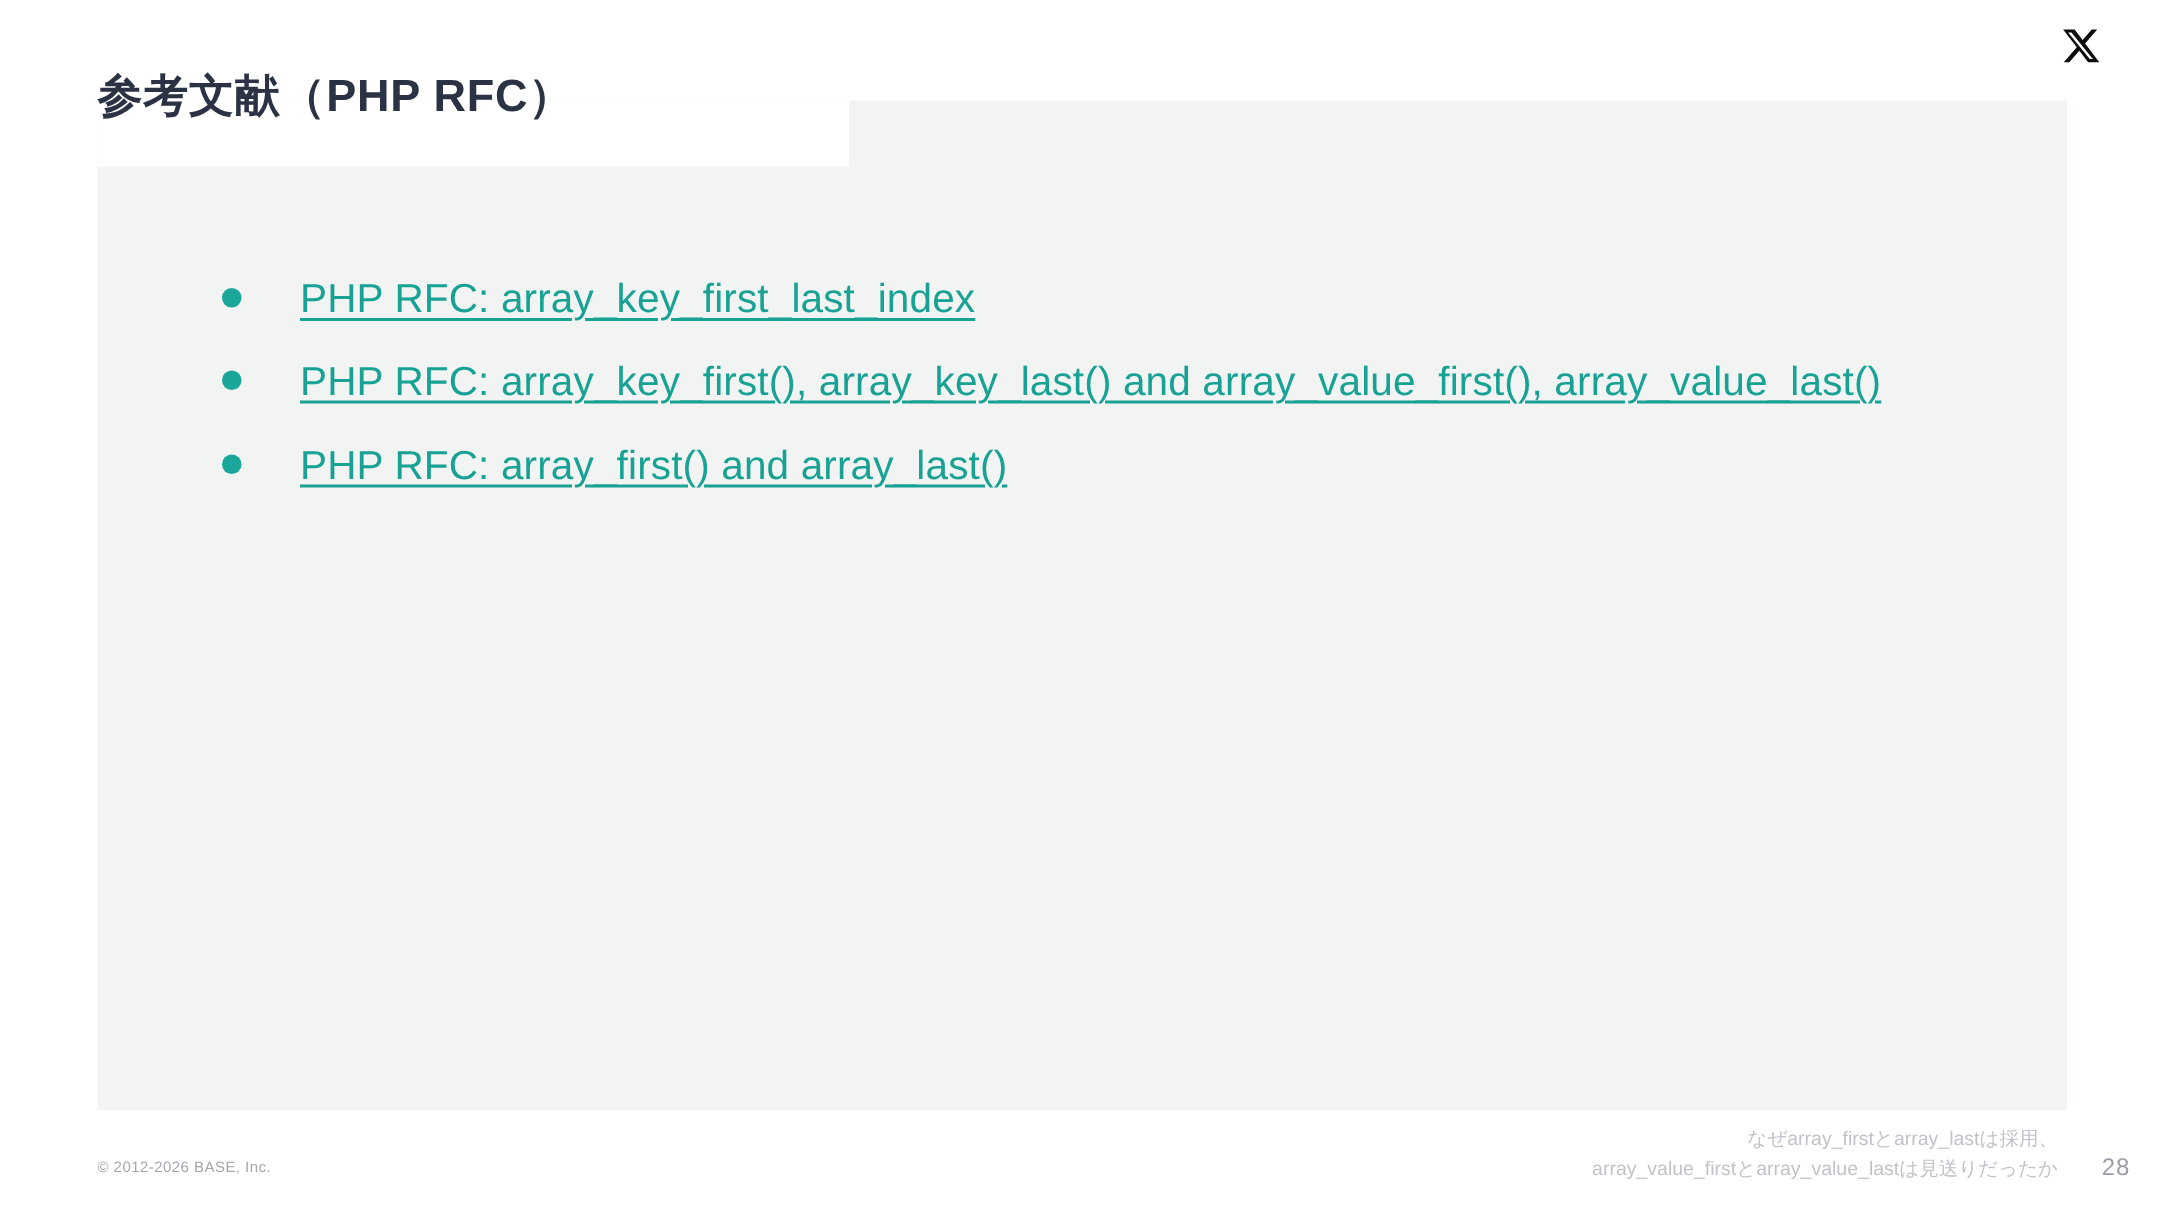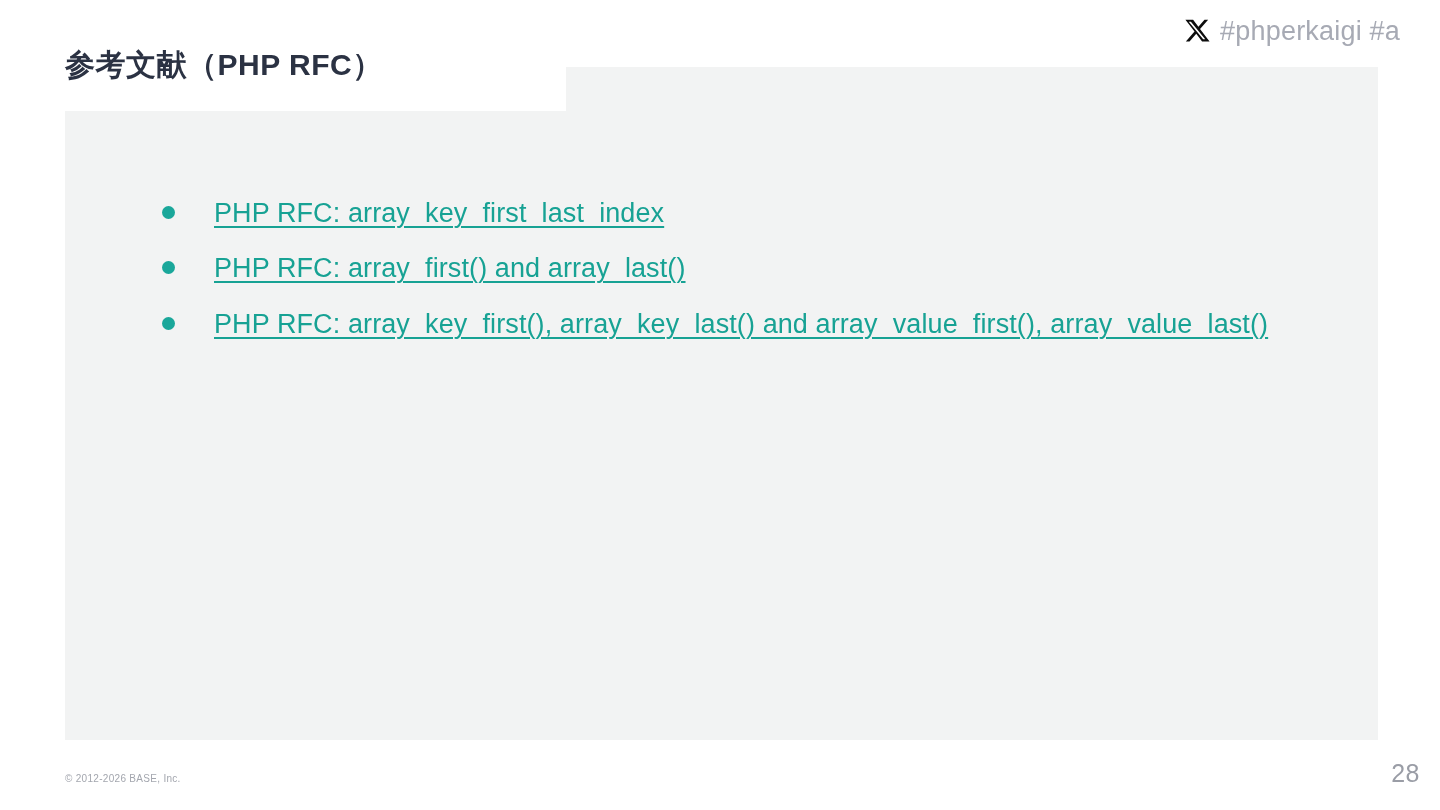--- a/index.html
+++ b/index.html
@@ -79,21 +79,21 @@
     z-index: 4;
   }
 
   
   .link-list {
     position: absolute;
     left: 140px;
     top: 176px;
     width: 1150px;
     list-style: none;
-    margin: 14px;
+    margin: 0;
     padding: 0;
     z-index: 3;
   }
   .link-item {
     position: relative;
     padding-left: 60px;
     margin-bottom: 9px;
   }
   .bullet-dot {
     position: absolute;
@@ -134,55 +134,58 @@
     text-align: right;
     font-size: 13px;
     color: #c0c3ca;
     line-height: 1.5;
   }
   .footer-talk-title span { display: block; }
   .page-number {
     position: absolute;
     right: 20px;
     bottom: 22px;
-    font-size: 25px;
+    font-size: 16px;
     color: #9a9da6;
     line-height: 1.2;
     letter-spacing: .5px;
   }
 </style>
 </head>
 <body>
 
 <div class="slide">
 
   <div class="hashtag-bar">
     <svg class="x-logo" viewBox="0 0 24 24" aria-hidden="true">
       <path fill="#0d0d0d" d="M18.9 1.5h3.4l-7.5 8.6 8.8 11.6h-6.9l-5.4-7.1-6.2 7.1H1.7l8-9.2L1.3 1.5h7.1l4.9 6.5 5.6-6.5zm-1.2 18.2h1.9L6.4 3.4H4.4l13.3 16.3z"></path>
     </svg>
-    <div class="hashtag-text">#phperkaigi #a</div>
   </div>
 
   <div class="content-panel">
     <div class="panel-notch"></div>
   </div>
 
   <div class="page-title">参考文献（PHP RFC）</div>
 
   <ul class="link-list">
     <li class="link-item">
       <span class="bullet-dot"></span>
       <a class="link-anchor">PHP RFC: array_key_first_last_index</a>
     </li>
     <li class="link-item">
       <span class="bullet-dot"></span>
-      <a class="link-anchor">PHP RFC: array_first() and array_last()</a>
+      <a class="link-anchor">PHP RFC: array_key_first(), array_key_last() and array_value_first(), array_value_last()</a>
     </li>
     <li class="link-item">
       <span class="bullet-dot"></span>
-      <a class="link-anchor">PHP RFC: array_key_first(), array_key_last() and array_value_first(), array_value_last()</a>
+      <a class="link-anchor">PHP RFC: array_first() and array_last()</a>
     </li>
   </ul>
 
   <div class="footer-copyright">© 2012-2026 BASE, Inc.</div>
+  <div class="footer-talk-title">
+    <span>なぜarray_firstとarray_lastは採用、</span>
+    <span>array_value_firstとarray_value_lastは見送りだったか</span>
+  </div>
   <div class="page-number">28</div>
 
 </div>
 
 </body></html>

